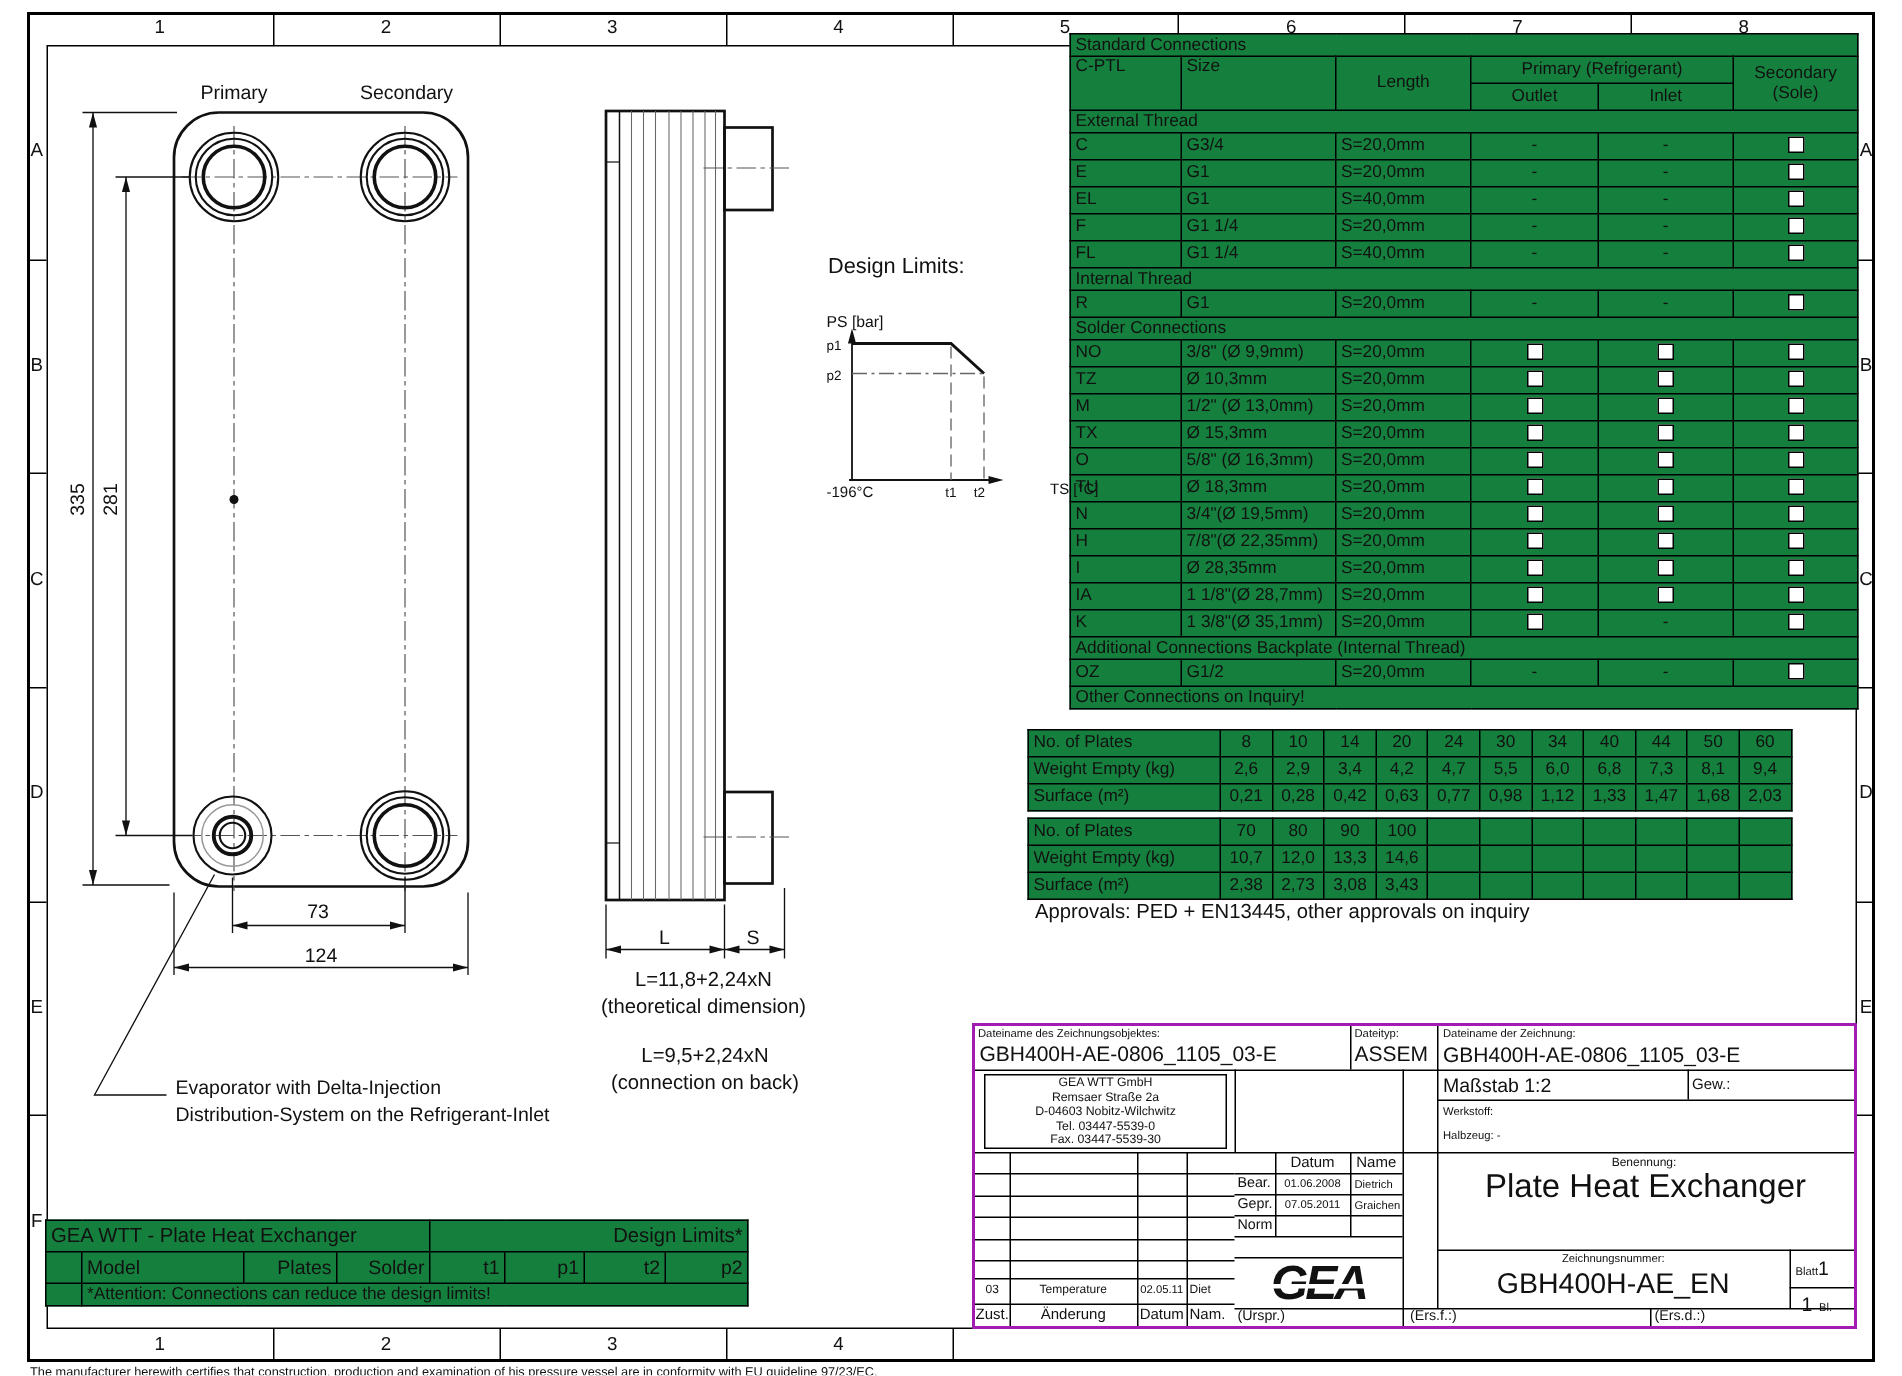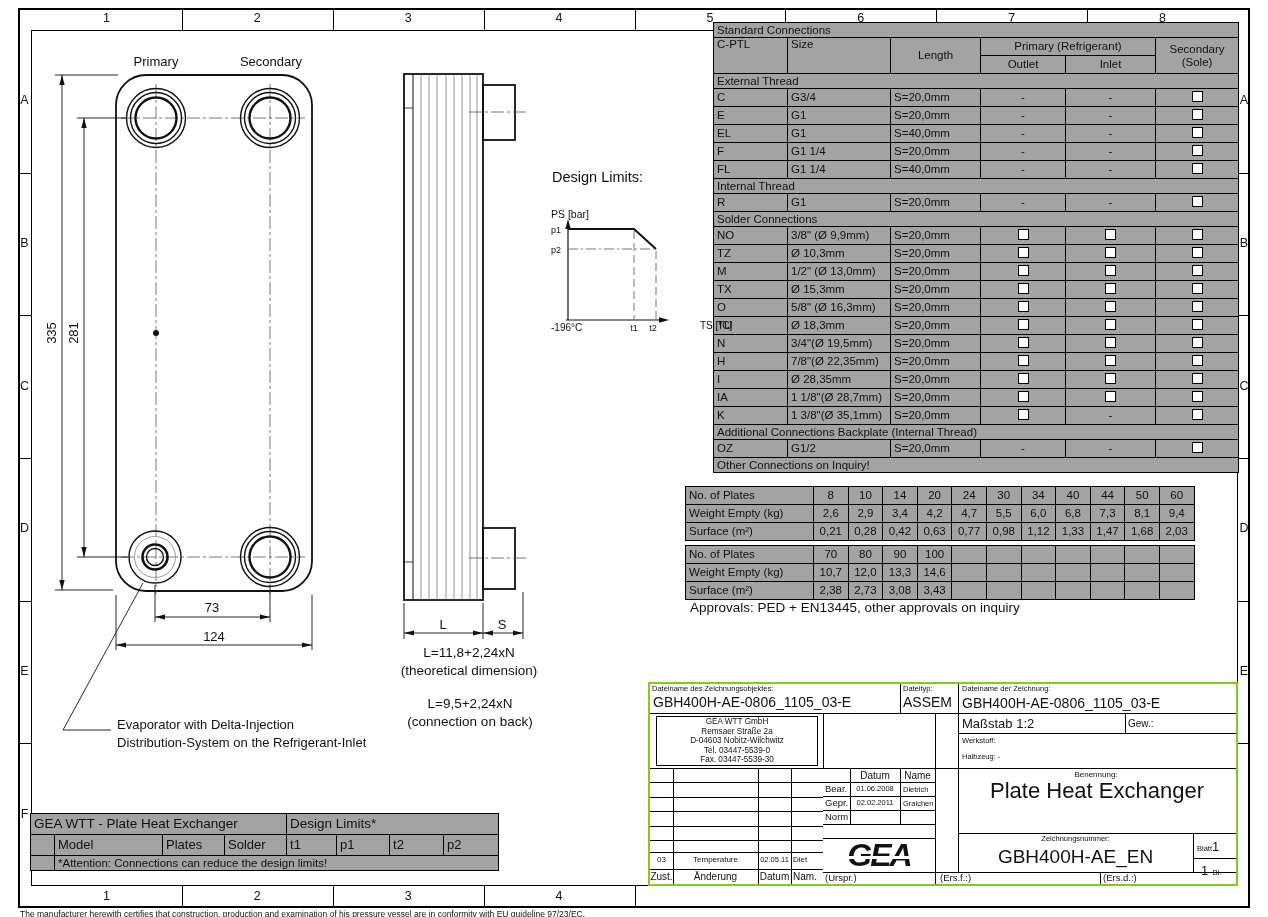--- a/index.html
+++ b/index.html
@@ -2,30 +2,30 @@
 <html><head>
 <meta charset="utf-8">
 <style>
   html,body{margin:0;padding:0;background:#fff;}
   #page{position:relative;width:1268px;height:917px;background:#fff;font-family:"Liberation Sans",sans-serif;color:#111;overflow:hidden;}
   .hline,.vline{position:absolute;background:#000;}
   .lbl{position:absolute;white-space:nowrap;line-height:1.1;}
   .ctr{display:flex;align-items:center;justify-content:center;text-align:center;}
   #outer-frame{position:absolute;left:18px;top:8px;width:1232px;height:900px;border:2px solid #000;box-sizing:border-box;}
   #inner-frame{position:absolute;left:31px;top:30px;width:1207px;height:856px;border:1.5px solid #000;box-sizing:border-box;}
-  table.tech{border-collapse:collapse;table-layout:fixed;color:#111;position:absolute;background:#a3a3a3;}
+  table.tech{border-collapse:collapse;table-layout:fixed;color:#111;position:absolute;background:#15803d;}
   table.tech td{border:1px solid #000;padding:0 3px;height:17px;white-space:nowrap;overflow:hidden;font-size:11.5px;line-height:1.05;}
   table.tech td.c{text-align:center;}
   table.tech td.tl{vertical-align:top;}
   .cb{display:inline-block;width:9px;height:9px;border:1.5px solid #000;vertical-align:-1px;background:#fff;}
   #connections-table tr.t td, #connections-table tr.sec td, #connections-table tr.ft td{height:14px;}
-  #model-table td{font-size:13px;height:20px;text-align:left;}
+  #model-table td{font-size:13px;height:20px;text-align:right;}
   #model-table td.l{text-align:left;}
   #model-table tr.att td{font-size:11.5px;height:14px;text-align:left;}
-  #title-block{position:absolute;left:648px;top:682px;width:590px;height:204px;border:2px solid #84cc16;box-sizing:border-box;background:#fff;}
+  #title-block{position:absolute;left:648px;top:682px;width:590px;height:204px;border:2px solid #a21caf;box-sizing:border-box;background:#fff;}
   #title-block .s75{font-size:7.5px;} #title-block .s8{font-size:8px;} #title-block .s95{font-size:9.5px;}
   #title-block .s10{font-size:10px;} #title-block .s13{font-size:13px;} #title-block .s14{font-size:14px;}
   #title-block .s17{font-size:22px;} #title-block .s19{font-size:19px;}
   #addr-box{position:absolute;left:6px;top:32px;width:162px;height:50px;border:1px solid #000;box-sizing:border-box;
     display:flex;flex-direction:column;align-items:center;justify-content:center;font-size:8.2px;line-height:9.6px;text-align:center;}
   .gea{font-weight:900;font-style:italic;font-size:32px;letter-spacing:-2px;line-height:1;position:relative;font-family:"Liberation Sans",sans-serif;}
   .gea::after{content:"";position:absolute;left:-2px;right:-2px;top:52%;height:3px;background:#fff;}
   #disclaimer{position:absolute;left:20px;top:909px;font-size:8.5px;white-space:nowrap;}
   svg text{font-family:"Liberation Sans",sans-serif;}
 </style>
@@ -471,21 +471,21 @@
     <div class="hline" style="left:173px;top:140px;width:112px;height:1px"></div>
     <div class="hline" style="left:173px;top:154px;width:112px;height:1px"></div>
     <div class="vline" style="left:200px;top:84px;width:1px;height:56px"></div>
     <div class="vline" style="left:250px;top:84px;width:1px;height:56px"></div>
     <div class="lbl ctr s10" style="left:200px;top:84px;width:50px;height:14px">Datum</div>
     <div class="lbl ctr s10" style="left:250px;top:84px;width:35px;height:14px">Name</div>
     <div class="lbl s95" style="left:175px;top:100px">Bear.</div>
     <div class="lbl ctr s75" style="left:200px;top:98px;width:50px;height:14px">01.06.2008</div>
     <div class="lbl s75" style="left:253px;top:102px">Dietrich</div>
     <div class="lbl s95" style="left:175px;top:114px">Gepr.</div>
-    <div class="lbl ctr s75" style="left:200px;top:112px;width:50px;height:14px">02.02.2011</div>
+    <div class="lbl ctr s75" style="left:200px;top:112px;width:50px;height:14px">07.05.2011</div>
     <div class="lbl s75" style="left:253px;top:116px">Graichen</div>
     <div class="lbl s95" style="left:175px;top:128px">Norm</div>
 
     <div class="lbl ctr" style="left:173px;top:154px;width:112px;height:34px">
       <span class="gea">GEA</span>
     </div>
     <div class="hline" style="left:173px;top:188px;width:413px;height:1px"></div>
     <div class="vline" style="left:450px;top:188px;width:1px;height:12px"></div>
     <div class="lbl s95" style="left:175px;top:189px">(Urspr.)</div>
     <div class="lbl s95" style="left:290px;top:189px">(Ers.f.:)</div>

